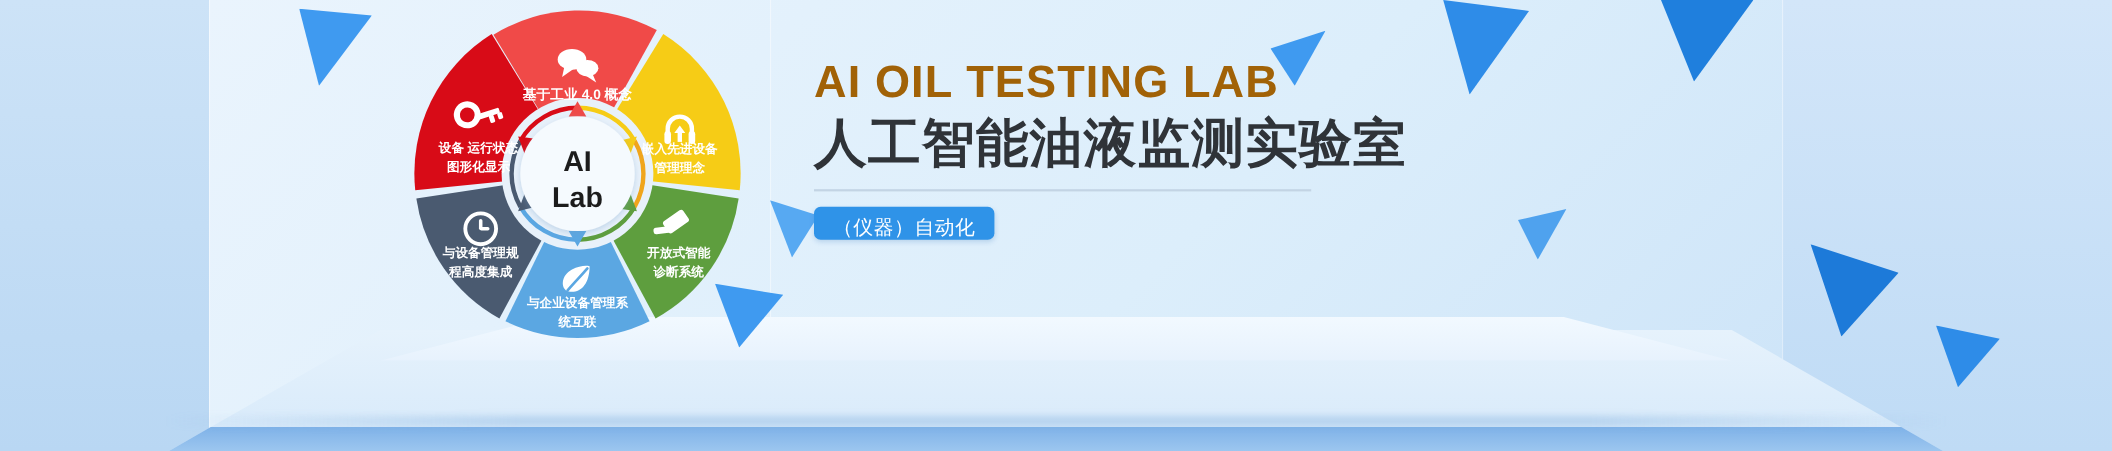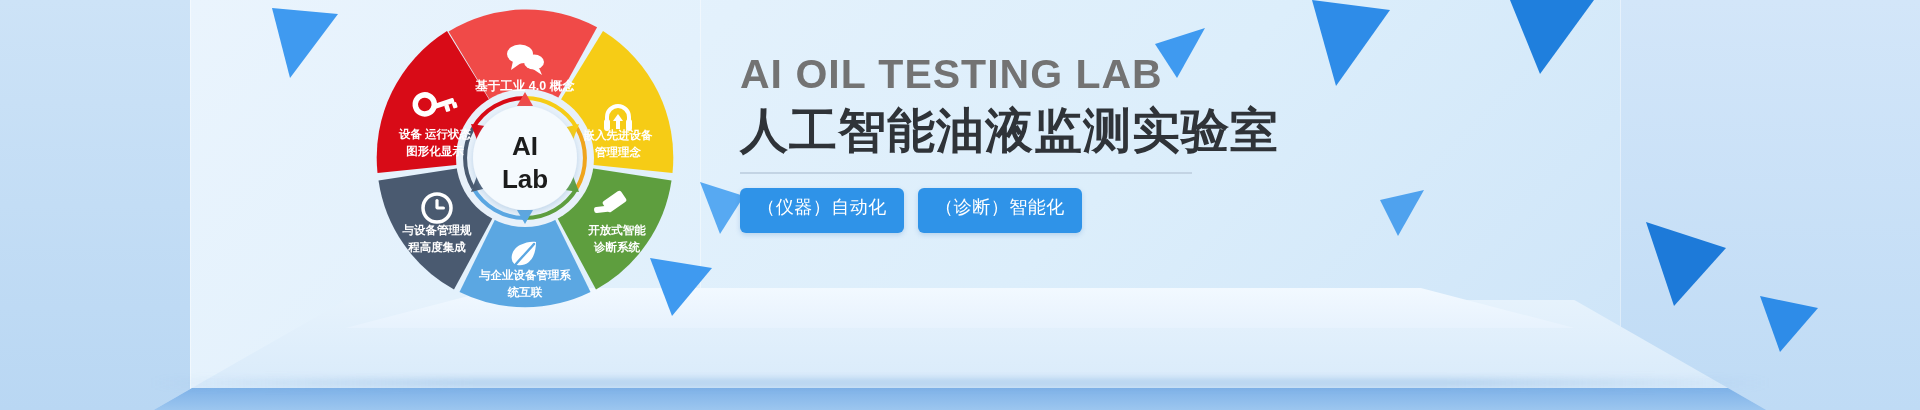--- a/index.html
+++ b/index.html
@@ -69,39 +69,39 @@
     font-family:"Liberation Sans","DejaVu Sans",sans-serif;
     font-weight:700;fill:#1c1c1c;
   }
 
   
   .content{
     position:absolute;left:740px;top:52px;width:700px;
   }
   .title-en{
     font-size:41px;font-weight:700;letter-spacing:1px;
-    color:#737373;line-height:1.1;margin:0 0 6px 0;
+    color:#a16207;line-height:1.1;margin:0 0 6px 0;
     white-space:nowrap;
   }
   .title-cn{
     font-size:48px;font-weight:700;letter-spacing:1px;
     color:#2f3338;line-height:1.15;margin:0;
     white-space:nowrap;
   }
   .divider{
     width:452px;height:2px;background:#c3d4e4;margin:14px 0 14px 0;
   }
   .pill-grid{
     display:grid;grid-template-columns:164px 164px;
     gap:12px 14px;width:350px;
   }
   .pill{
     background:#2f93e8;color:#ffffff;
     border-radius:6px;
-    height:45px;line-height:39px;
+    height:30px;line-height:39px;
     text-align:center;
     font-size:18px;font-weight:400;
     letter-spacing:.5px;
     box-shadow:0 2px 5px rgba(40,110,180,.22);
     white-space:nowrap;
   }
 </style>
 </head>
 <body>
 
@@ -269,17 +269,16 @@
       </g>
     </svg>
   </div>
 
   <div class="content">
     <div class="title-en">AI OIL TESTING LAB</div>
     <div class="title-cn">人工智能油液监测实验室</div>
     <div class="divider"></div>
     <div class="pill-grid">
       <div class="pill">（仪器）自动化</div>
-      <div class="pill">（诊断）智能化</div>
     </div>
   </div>
 
 </div>
 
 </body></html>

